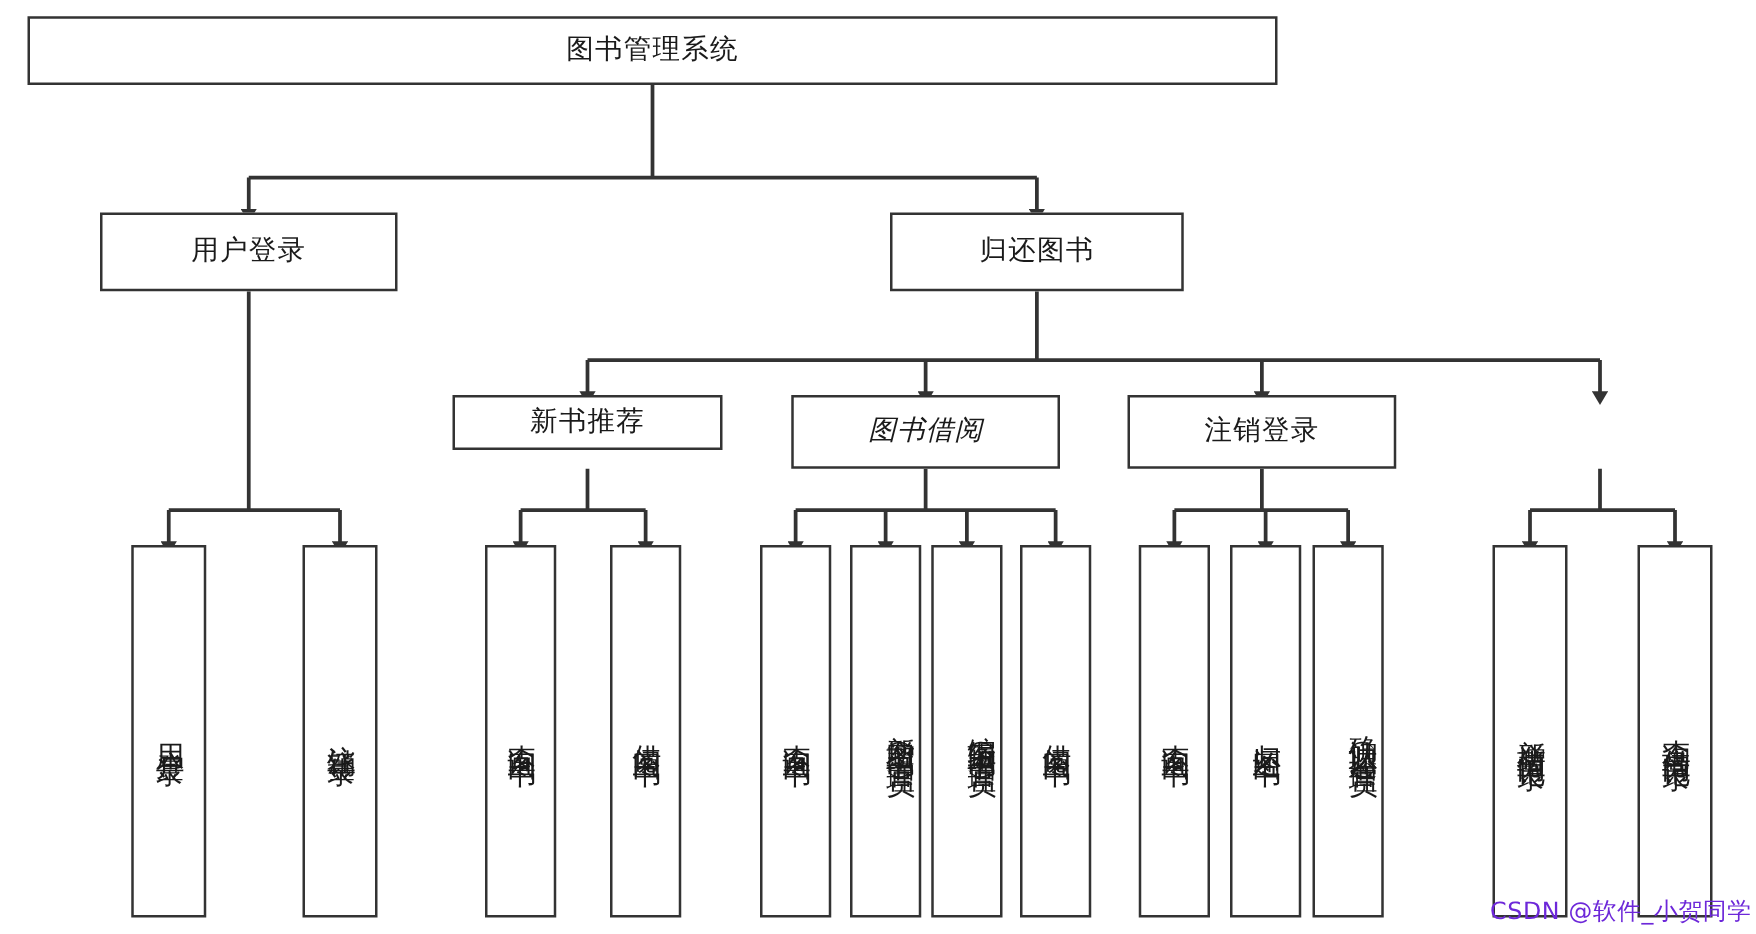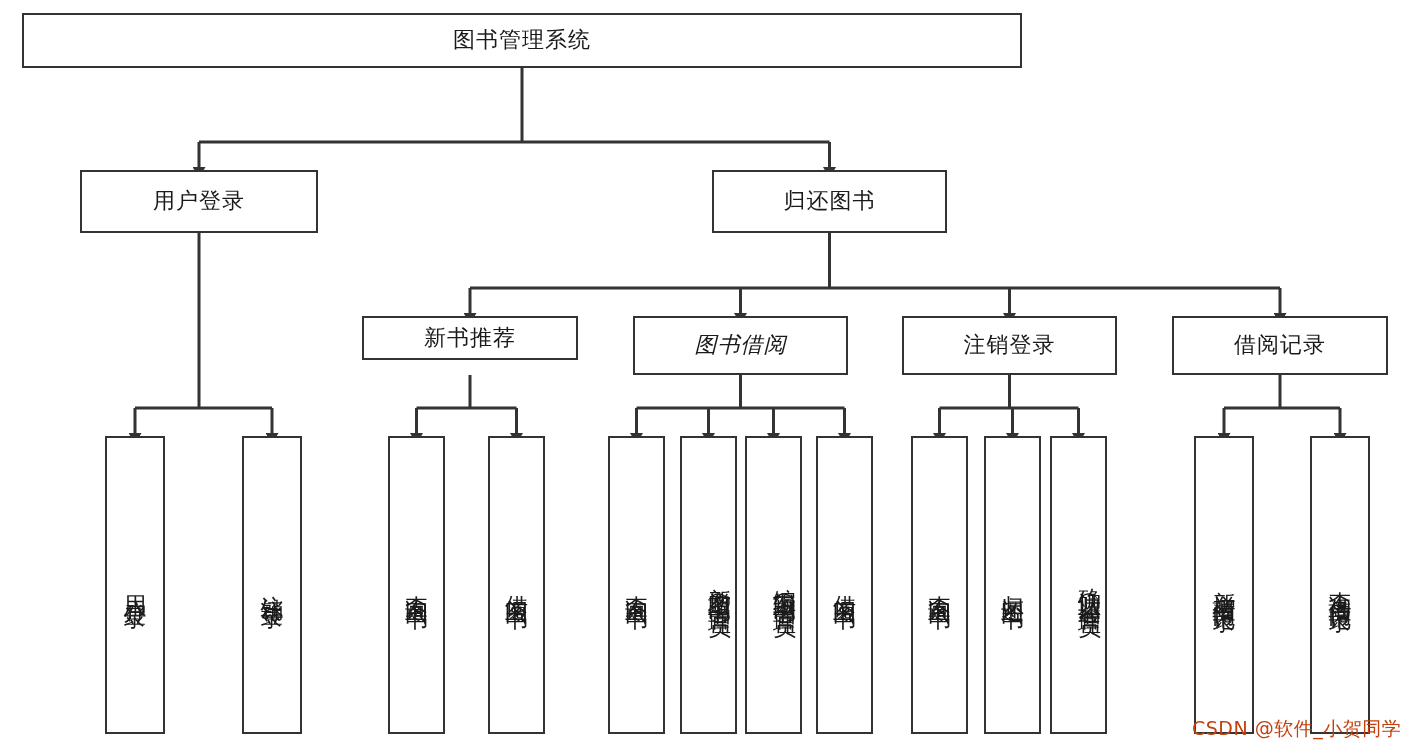--- a/index.html
+++ b/index.html
@@ -52,21 +52,21 @@
   .node-v.align-start {
     align-items: flex-start;
     padding-top: 6px;
   }
   .node-v.align-center {
     align-items: center;
   }
   .watermark {
     position: absolute;
     font-size: 19px;
-    color: #c2410c;
+    color: #6d28d9;
     white-space: nowrap;
     z-index: 3;
     letter-spacing: 0.5px;
   }
 </style>
 </head>
 <body>
 
 <div id="canvas">
 
@@ -126,23 +126,20 @@
 
   <div class="node node-h" style="left: 362px; top: 316px; width: 216px; height: 44px;">
     <span>新书推荐</span>
   </div>
   <div class="node node-h" style="left: 633px; top: 316px; width: 215px; height: 59px; font-style: italic;">
     <span>图书借阅</span>
   </div>
   <div class="node node-h" style="left: 902px; top: 316px; width: 215px; height: 59px;">
     <span>注销登录</span>
   </div>
-  <div class="node node-h" style="left: 1172px; top: 316px; width: 216px; height: 59px;">
-    <span>借阅记录</span>
-  </div>
 
   <div class="node node-v align-center" style="left: 105px; top: 436px; width: 60px; height: 298px;">
     <span>用户登录</span>
   </div>
   <div class="node node-v align-center" style="left: 242px; top: 436px; width: 60px; height: 298px;">
     <span>注销登录</span>
   </div>
   <div class="node node-v align-center" style="left: 388px; top: 436px; width: 57px; height: 298px;">
     <span>查询图书</span>
   </div>

